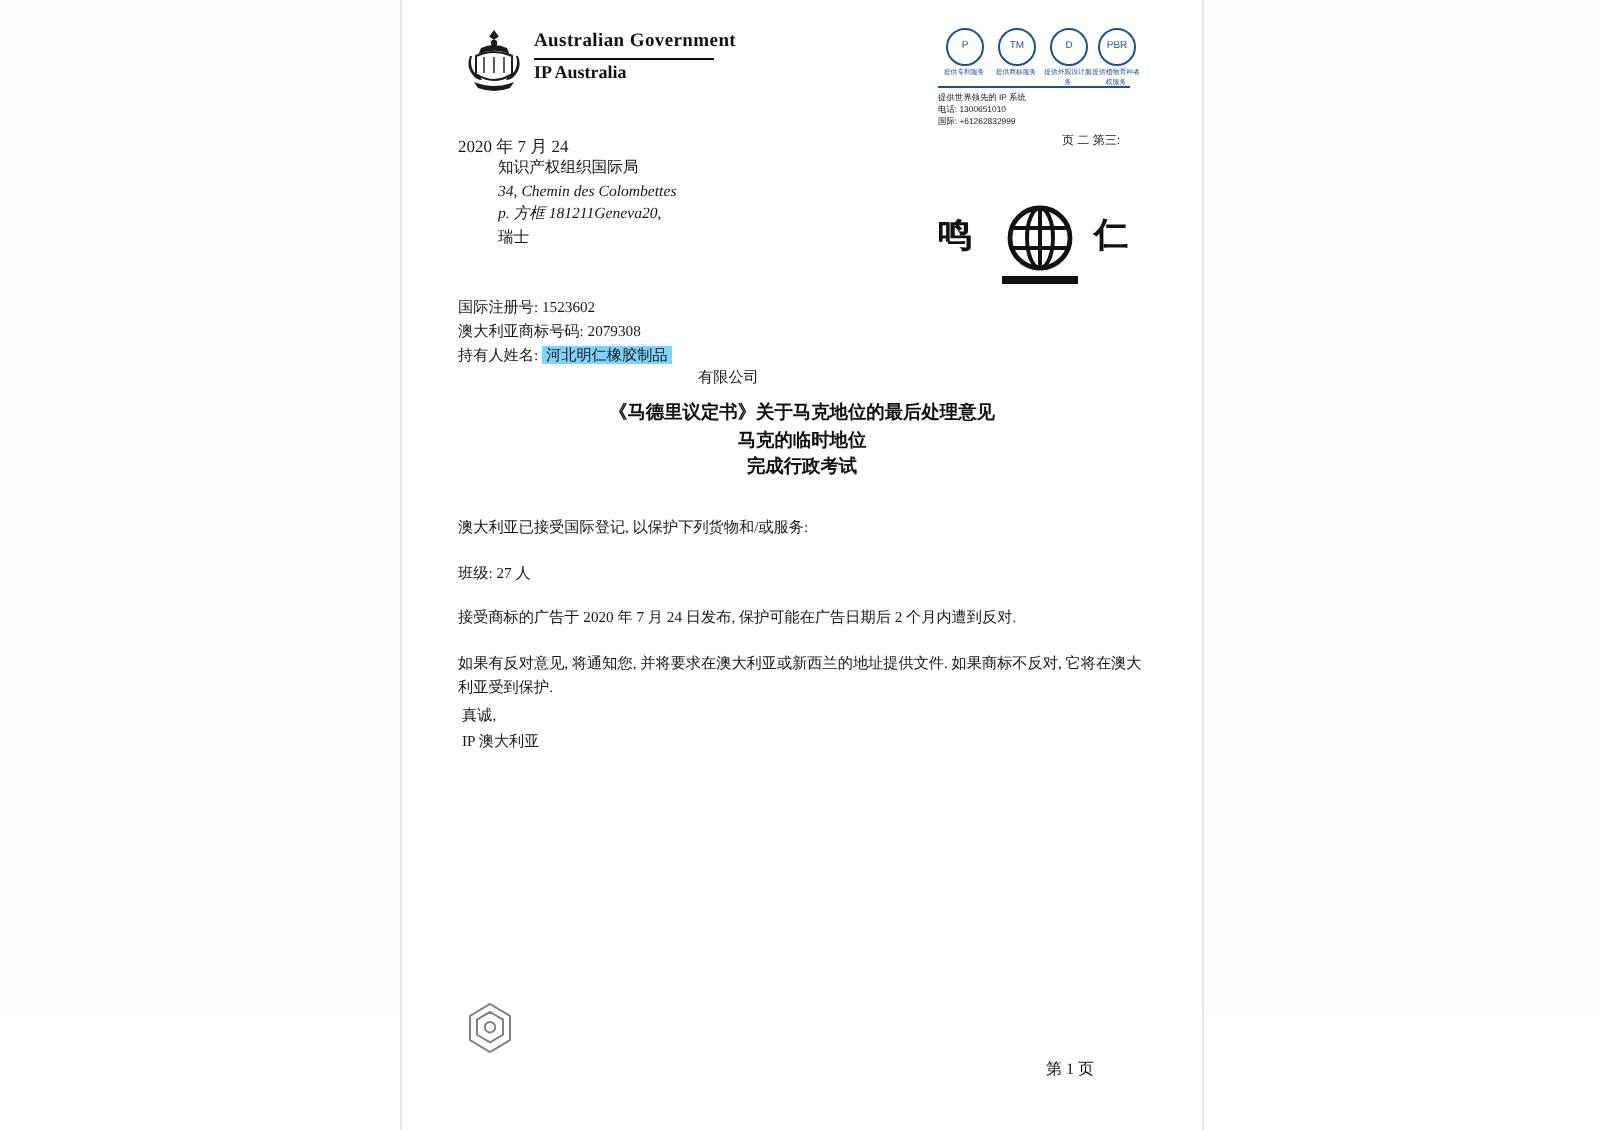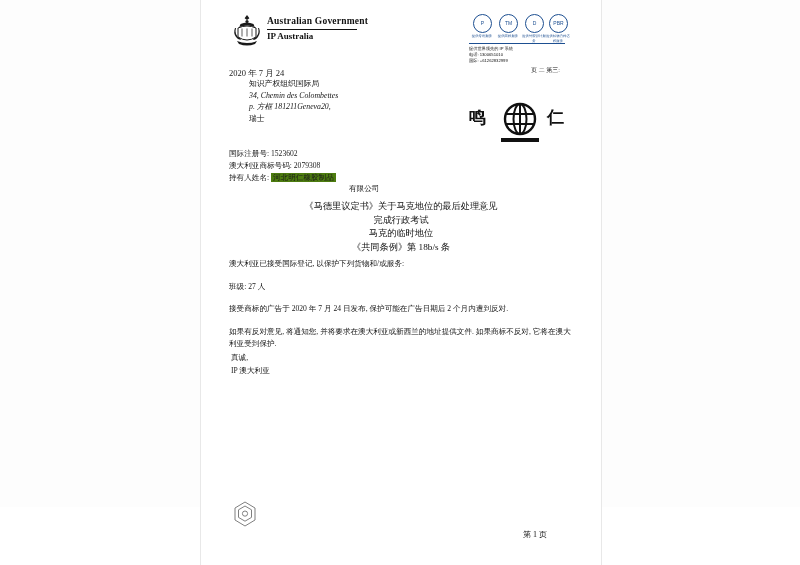--- a/index.html
+++ b/index.html
@@ -197,38 +197,38 @@
   .refs {
     position: absolute;
     left: 28px;
     top: 148px;
     width: 320px;
     font-size: 7.6px;
     line-height: 12px;
   }
   .refs .row { white-space: nowrap; }
   .refs .hl {
-    background: #4d7c0f;
+    background: #7dd3fc;
     padding: 0 2px;
   }
   .holder-second {
     position: absolute;
     left: 148px;
     top: 184px;
     font-size: 7.6px;
   }
 
   
   .titleblock {
     position: absolute;
     left: 28px;
     top: 200px;
     width: 344px;
     text-align: center;
-    font-weight: normal;
+    font-weight: bold;
     font-size: 9.2px;
     line-height: 13.5px;
     color: #111;
   }
 
   
   .body {
     position: absolute;
     left: 28px;
     top: 258px;
@@ -353,23 +353,22 @@
       </div>
       <div class="row">
         <span>持有人姓名:</span>
         <span class="hl">河北明仁橡胶制品</span>
       </div>
     </div>
     <div class="holder-second">有限公司</div>
 
     <div class="titleblock">
       <div>《马德里议定书》关于马克地位的最后处理意见</div>
+      <div>马克的临时地位</div>
       <div>完成行政考试</div>
-      <div>马克的临时地位</div>
-      <div>《共同条例》第 18b/s 条</div>
     </div>
 
     <div class="body">
       <p>澳大利亚已接受国际登记, 以保护下列货物和/或服务:</p>
       <div class="cls-row">
         <div class="cls-label">
           <span>班级:</span>
           <span>27 人</span>
         </div>
       </div>

